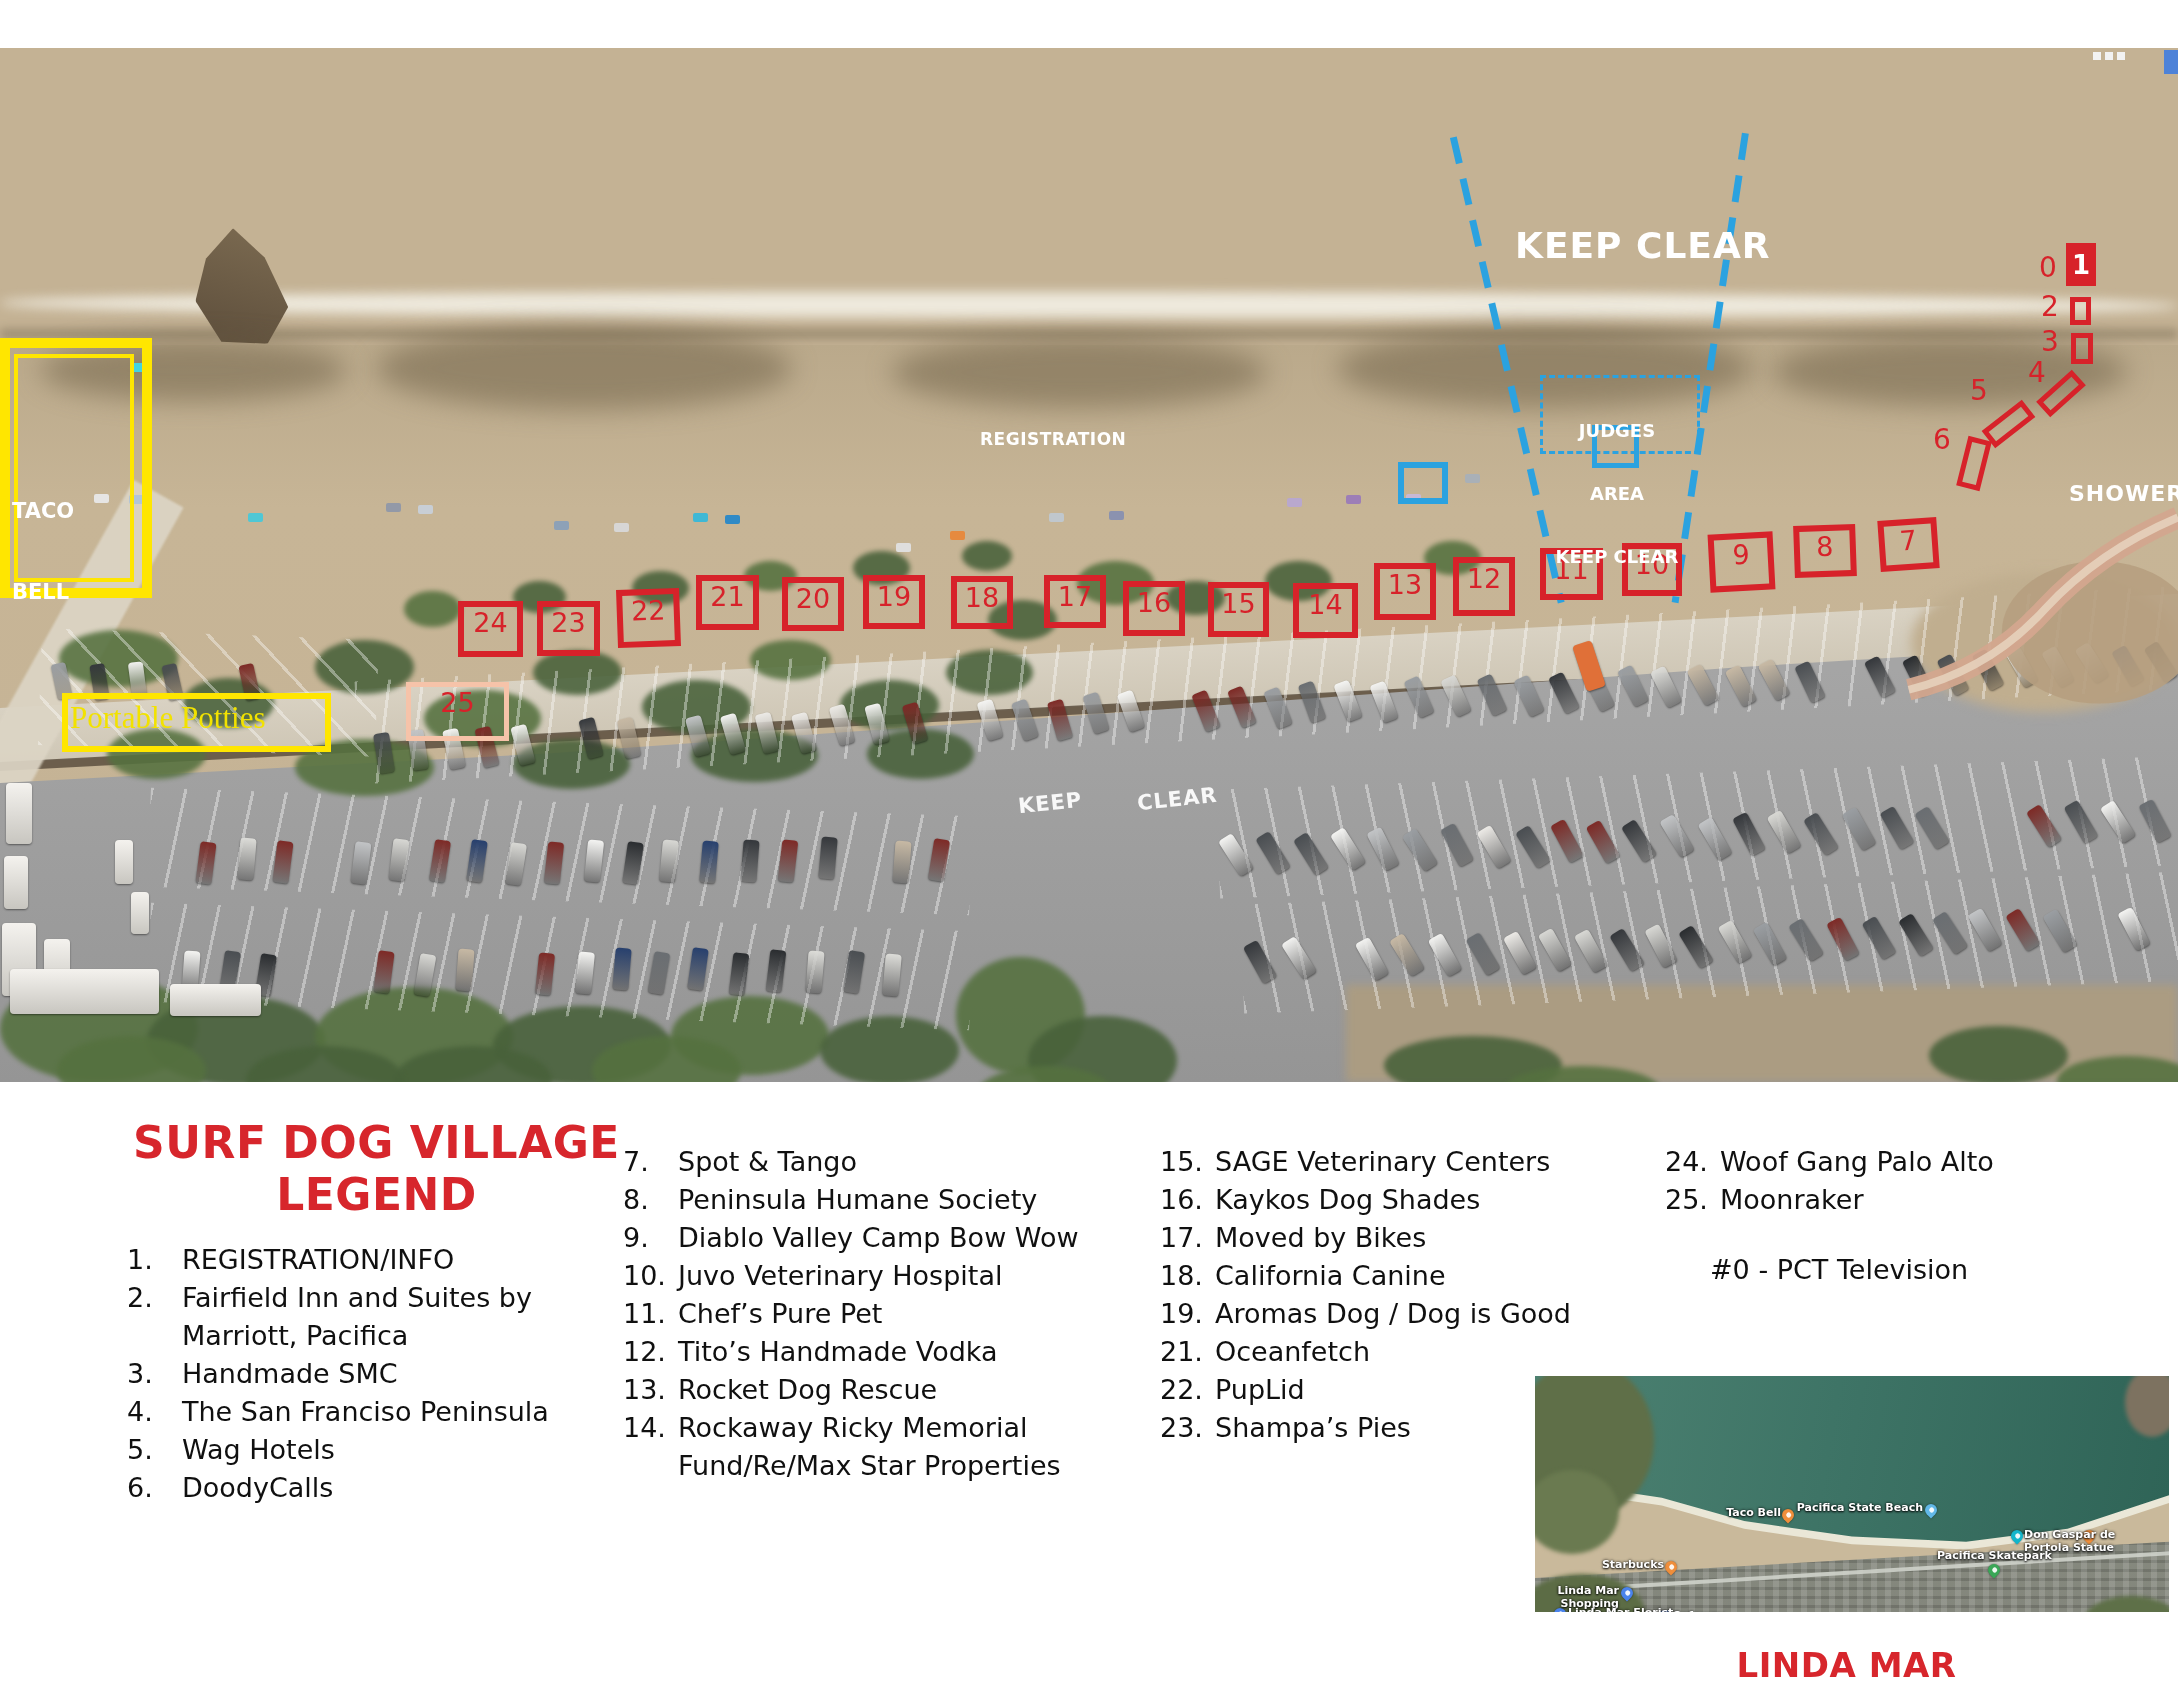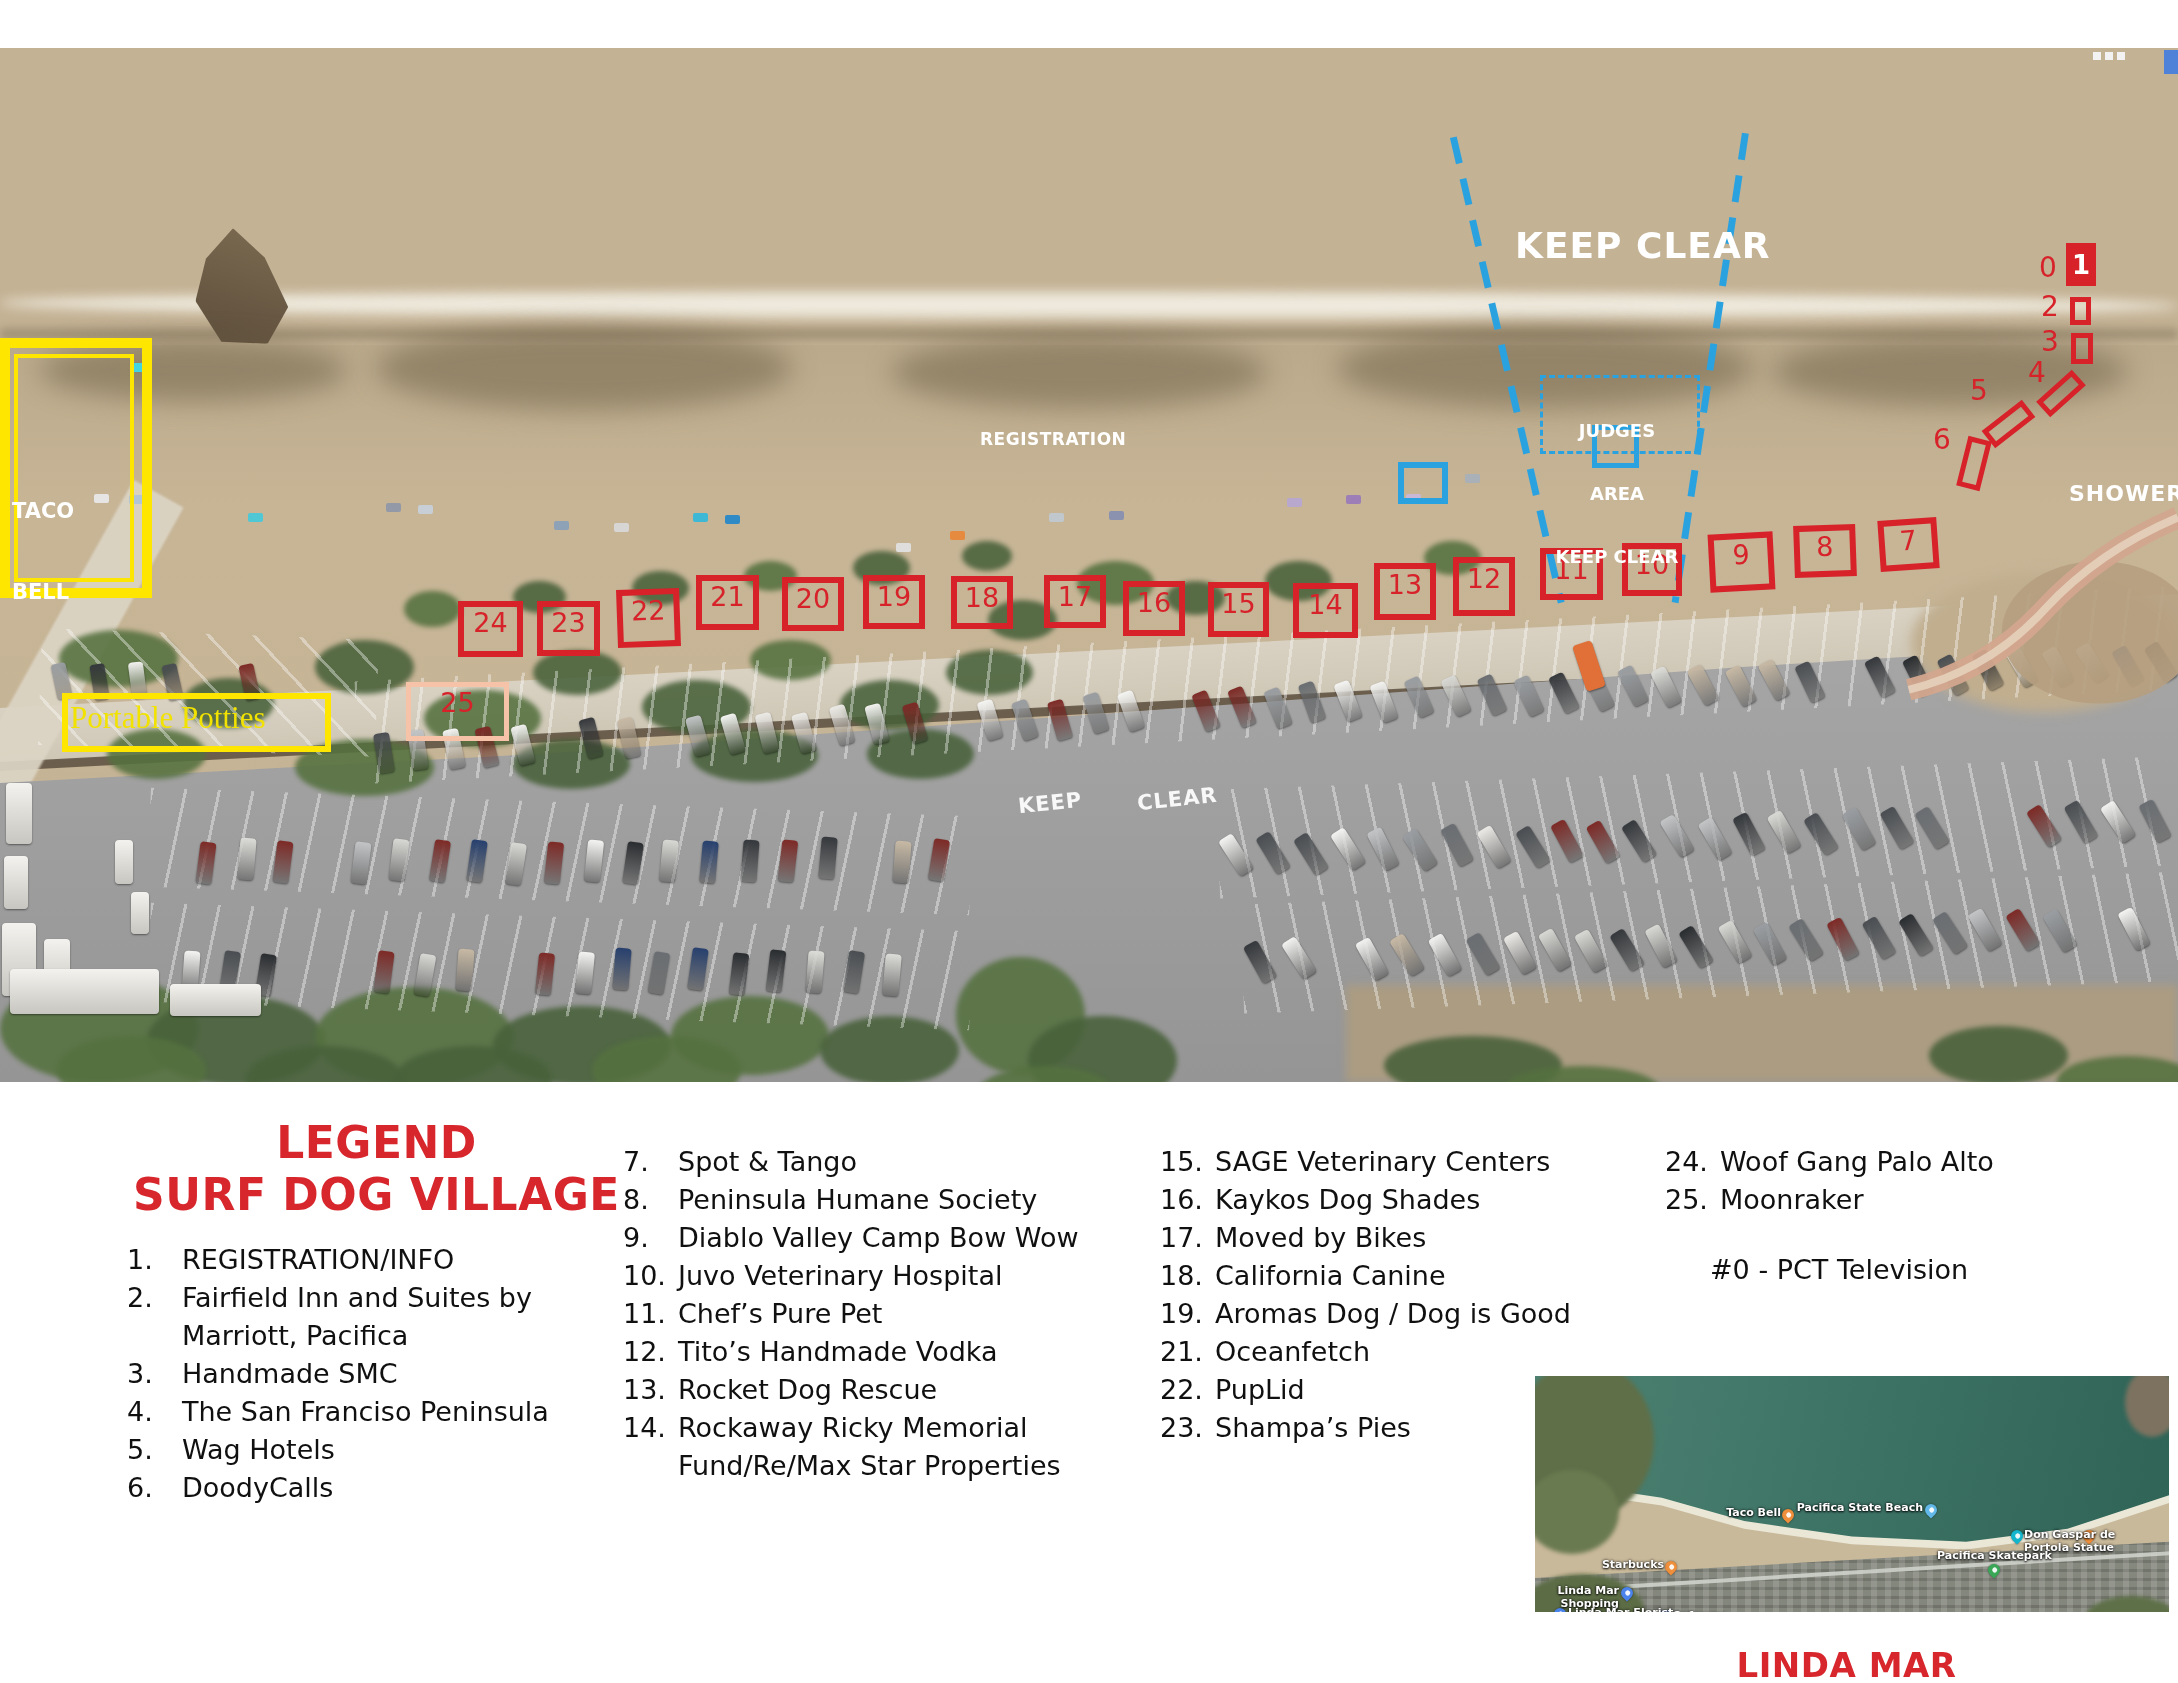--- a/index.html
+++ b/index.html
@@ -425,22 +425,22 @@
       <div class="stage-label" style="left: 2028px; top: 311px;">4</div>
       <div class="stage-label" style="left: 1970px; top: 329px;">5</div>
       <div class="stage-label" style="left: 1933px; top: 378px;">6</div>
     </div>
 
   <div id="dots" class="abs"></div>
   <div id="bluetile" class="abs"></div>
 </div>
 
 <div class="legend-title">
+  <div>SURF DOG VILLAGE</div>
   <div>LEGEND</div>
-  <div>SURF DOG VILLAGE</div>
 </div>
 <div class="lcol" data-col="0">
     <div class="li"><span class="n">1.</span><span>REGISTRATION/INFO</span></div>
     <div class="li"><span class="n">2.</span><span>Fairfield Inn and Suites by Marriott, Pacifica</span></div>
     <div class="li"><span class="n">3.</span><span>Handmade SMC</span></div>
     <div class="li"><span class="n">4.</span><span>The San Franciso Peninsula</span></div>
     <div class="li"><span class="n">5.</span><span>Wag Hotels</span></div>
     <div class="li"><span class="n">6.</span><span>DoodyCalls</span></div>
   </div>
 <div class="lcol" data-col="1">

